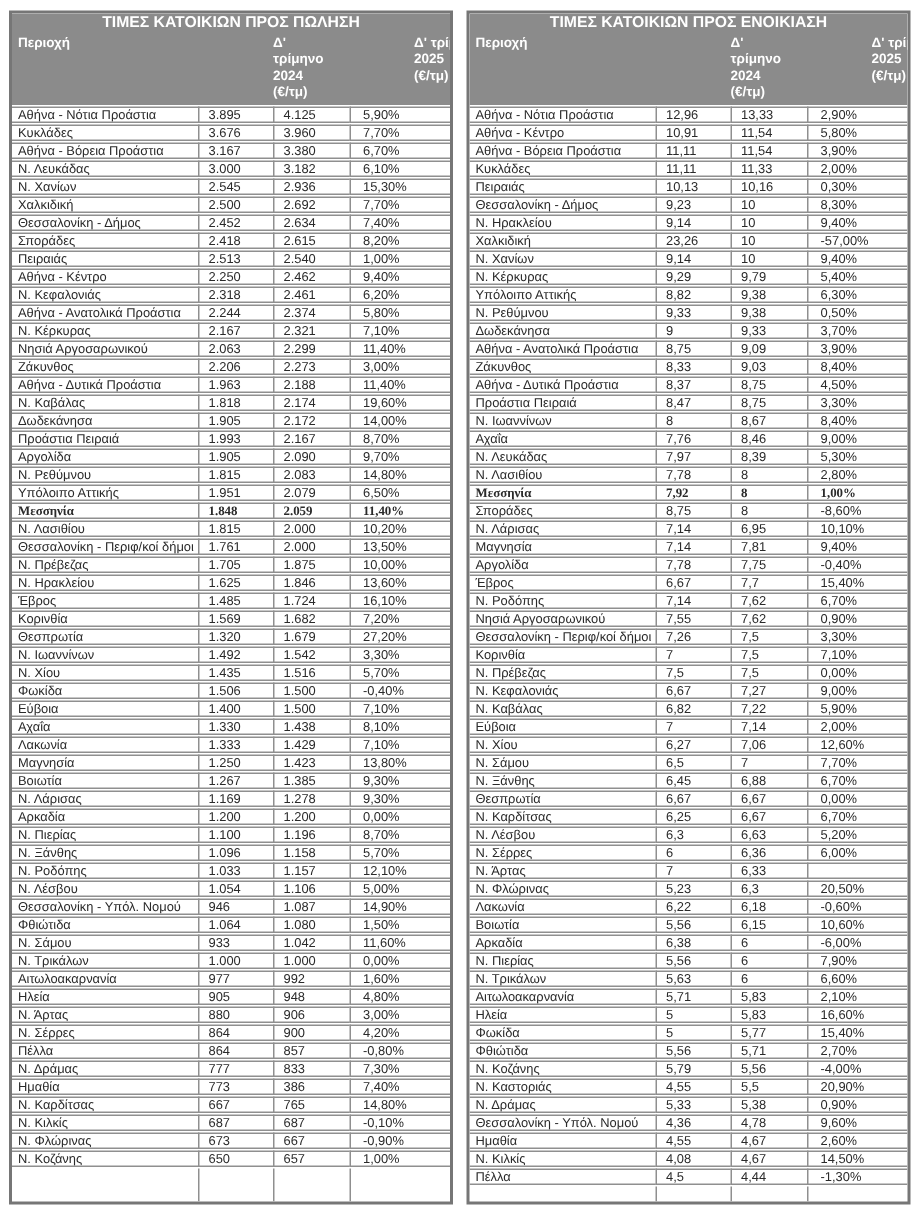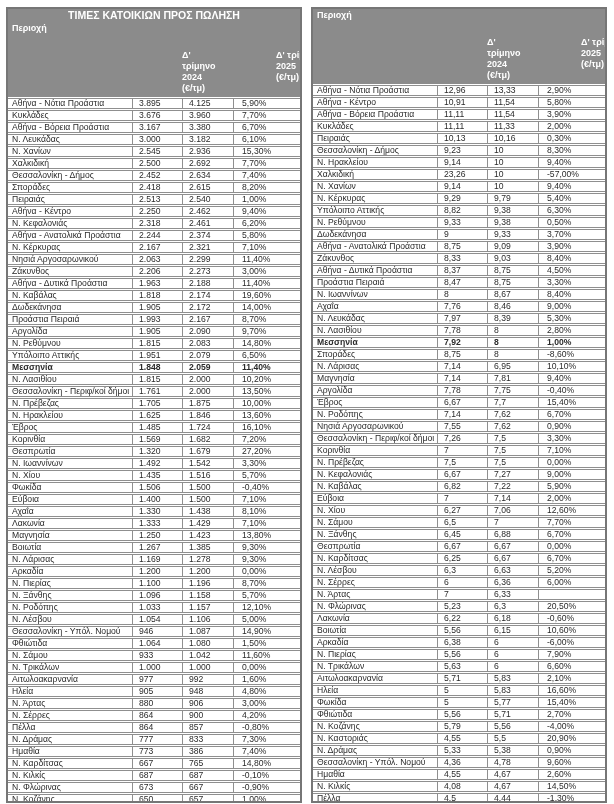--- a/index.html
+++ b/index.html
@@ -20,34 +20,34 @@
   }
   .tbl-head {
     background: #8b8b8b; color: #ffffff;
     display: grid; grid-template-columns: 124px 50px 51px 1fr;
     font-weight: bold; font-size: 9px; line-height: 11px;
     padding: 1px 0 3px 0;
     gap: 44px;
   }
   .tbl-head .hc { white-space: pre-line; }
   .hc.h-region { padding-left: 4px; }
-  .hc.h-num { padding-left: 6px; margin-top: 27px; }
+  .hc.h-num { padding-left: 6px; }
   .hc.h-chg { padding-left: 8px; margin-left: 33px; }
   table { border-collapse: separate; border-spacing: 0 1px; table-layout: fixed; width: 100%; }
   col.c1 { width: 124px; } col.c2 { width: 50px; } col.c3 { width: 51px; }
   td {
     height: 8.7px; font-size: 8.6px; line-height: 9px;
     border-top: 1px solid #8f8f8f; border-bottom: 1px solid #8f8f8f;
     white-space: nowrap; overflow: hidden; vertical-align: middle;
   }
   td + td { border-left: 1px solid #8f8f8f; }
   td.c-region { padding-left: 4px; }
   td.c-num { padding-left: 6px; }
   td.c-chg { padding-left: 8px; }
-  tr.bold td { font-weight: bold; }
+  tr.bold td { font-weight: bold; font-family: Liberation Serif, serif; }
   .filler { flex: 1; display: grid; grid-template-columns: 124px 50px 51px 1fr; }
   .filler .fc + .fc { border-left: 1px solid #8f8f8f; }
 </style>
 </head>
 <body>
 
 <div class="wrap">
 
   <div class="tbl">
     <div class="tbl-title">ΤΙΜΕΣ ΚΑΤΟΙΚΙΩΝ ΠΡΟΣ ΠΩΛΗΣΗ</div>
@@ -428,20 +428,21 @@
     </table>
     <div class="filler">
       <div class="fc"></div>
       <div class="fc"></div>
       <div class="fc"></div>
       <div class="fc"></div>
     </div>
   </div>
 
   <div class="tbl">
+    <div class="tbl-title">ΤΙΜΕΣ ΚΑΤΟΙΚΙΩΝ ΠΡΟΣ ΕΝΟΙΚΙΑΣΗ</div>
     <div class="tbl-head">
       <div class="hc h-region">Περιοχή</div>
       <div class="hc h-num">Δ' τρίμηνο
 2024
 (€/τμ)</div>
       <div class="hc h-num">Δ' τρίμηνο
 2025
 (€/τμ)</div>
       <div class="hc h-chg">Μεταβολή
 %</div>

